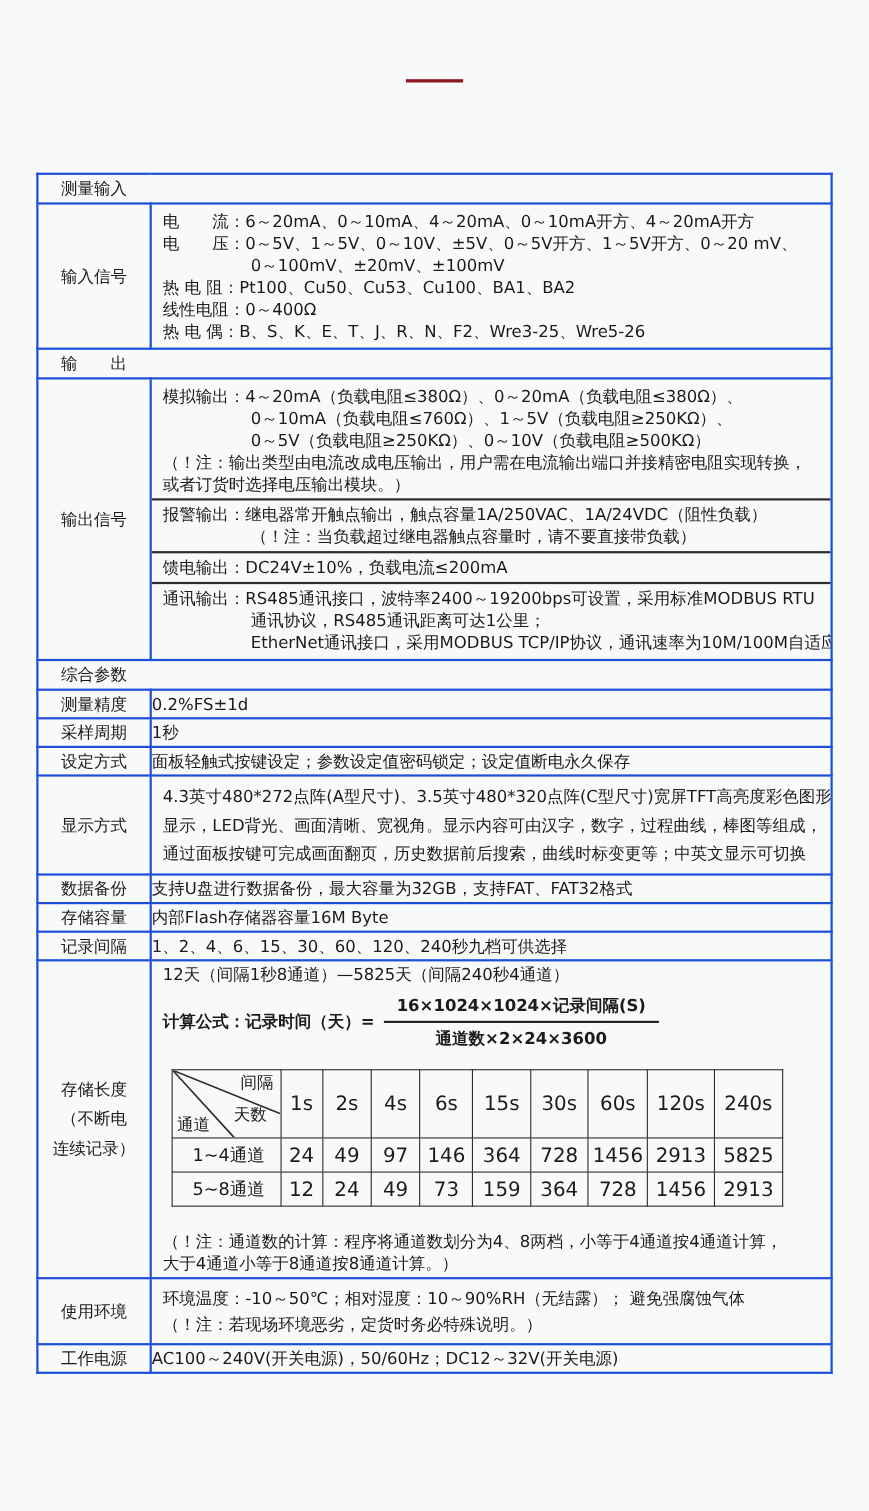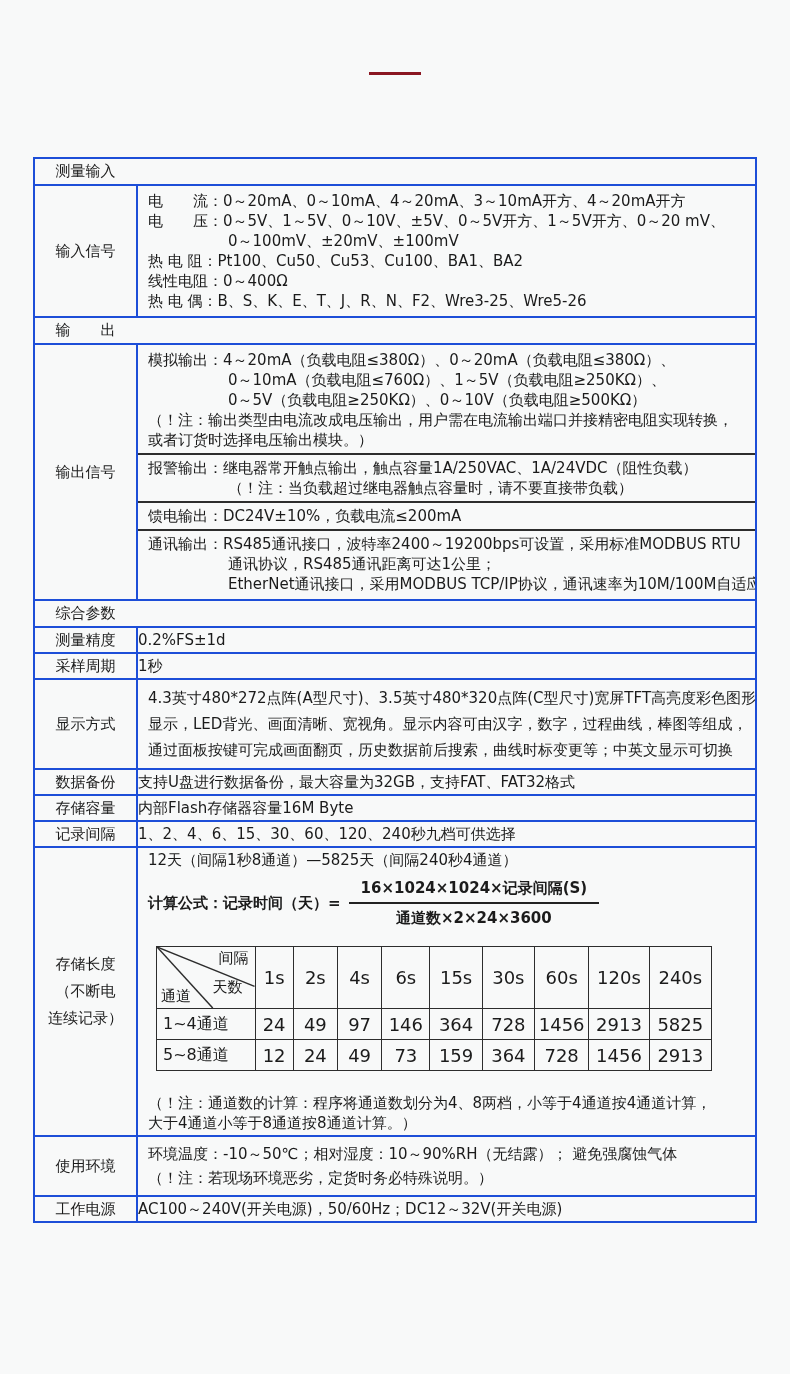--- a/index.html
+++ b/index.html
@@ -66,21 +66,21 @@
     font-size: 18px;
     width: 556px;
   }
   table.matrix td {
     border: 1.5px solid #2d2d2d;
     text-align: center;
     padding: 0 2px;
     height: 31px;
     overflow: hidden;
   }
-  table.matrix td.rowlbl { text-align: left; padding-left: 6px; font-size: 16px; white-space: nowrap; }
+  table.matrix td.rowlbl { text-align: left; padding-left: 18px; font-size: 16px; white-space: nowrap; }
   table.matrix tr.mhead td { height: 62px; }
   td.corner { position: relative; padding: 0; }
   .corner svg { position: absolute; left: 0; top: 0; width: 100%; height: 100%; }
   .corner span { position: absolute; font-size: 15px; line-height: 16px; }
   .c-top { top: 3px; right: 6px; }
   .c-mid { top: 32px; right: 12px; }
   .c-bot { bottom: 4px; left: 4px; }
 
   .note { margin-top: 22px; }
   .envln { line-height: 24px; }
@@ -100,21 +100,21 @@
 
     <tbody>
         <tr class="hdr">
       <td colspan="2"><span class="hspan">测量输入</span></td>
     </tr>
 
     <tr>
       <td class="lbl vtop">输入信号</td>
       <td class="nopad">
         <div class="blk">
-          <div class="ln">电　　流：0～20mA、0～10mA、4～20mA、3～10mA开方、4～20mA开方</div>
+          <div class="ln">电　　流：6～20mA、0～10mA、4～20mA、0～10mA开方、4～20mA开方</div>
           <div class="ln">电　　压：0～5V、1～5V、0～10V、±5V、0～5V开方、1～5V开方、0～20 mV、</div>
           <div class="ln ind">0～100mV、±20mV、±100mV</div>
           <div class="ln">热 电 阻：Pt100、Cu50、Cu53、Cu100、BA1、BA2</div>
           <div class="ln">线性电阻：0～400Ω</div>
           <div class="ln">热 电 偶：B、S、K、E、T、J、R、N、F2、Wre3-25、Wre5-26</div>
         </div>
       </td>
     </tr>
 
     <tr class="hdr">
@@ -153,20 +153,24 @@
     <tr>
       <td class="lbl">测量精度</td>
       <td class="val">0.2%FS±1d</td>
     </tr>
 
     <tr>
       <td class="lbl">采样周期</td>
       <td class="val">1秒</td>
     </tr>
 
+    <tr>
+      <td class="lbl">设定方式</td>
+      <td class="val">面板轻触式按键设定；参数设定值密码锁定；设定值断电永久保存</td>
+    </tr>
 
     <tr>
       <td class="lbl vtop">显示方式</td>
       <td class="nopad disp">
         <div class="blk">
           <div class="ln">4.3英寸480*272点阵(A型尺寸)、3.5英寸480*320点阵(C型尺寸)宽屏TFT高亮度彩色图形液晶</div>
           <div class="ln">显示，LED背光、画面清晰、宽视角。显示内容可由汉字，数字，过程曲线，棒图等组成，</div>
           <div class="ln">通过面板按键可完成画面翻页，历史数据前后搜索，曲线时标变更等；中英文显示可切换</div>
         </div>
       </td>

